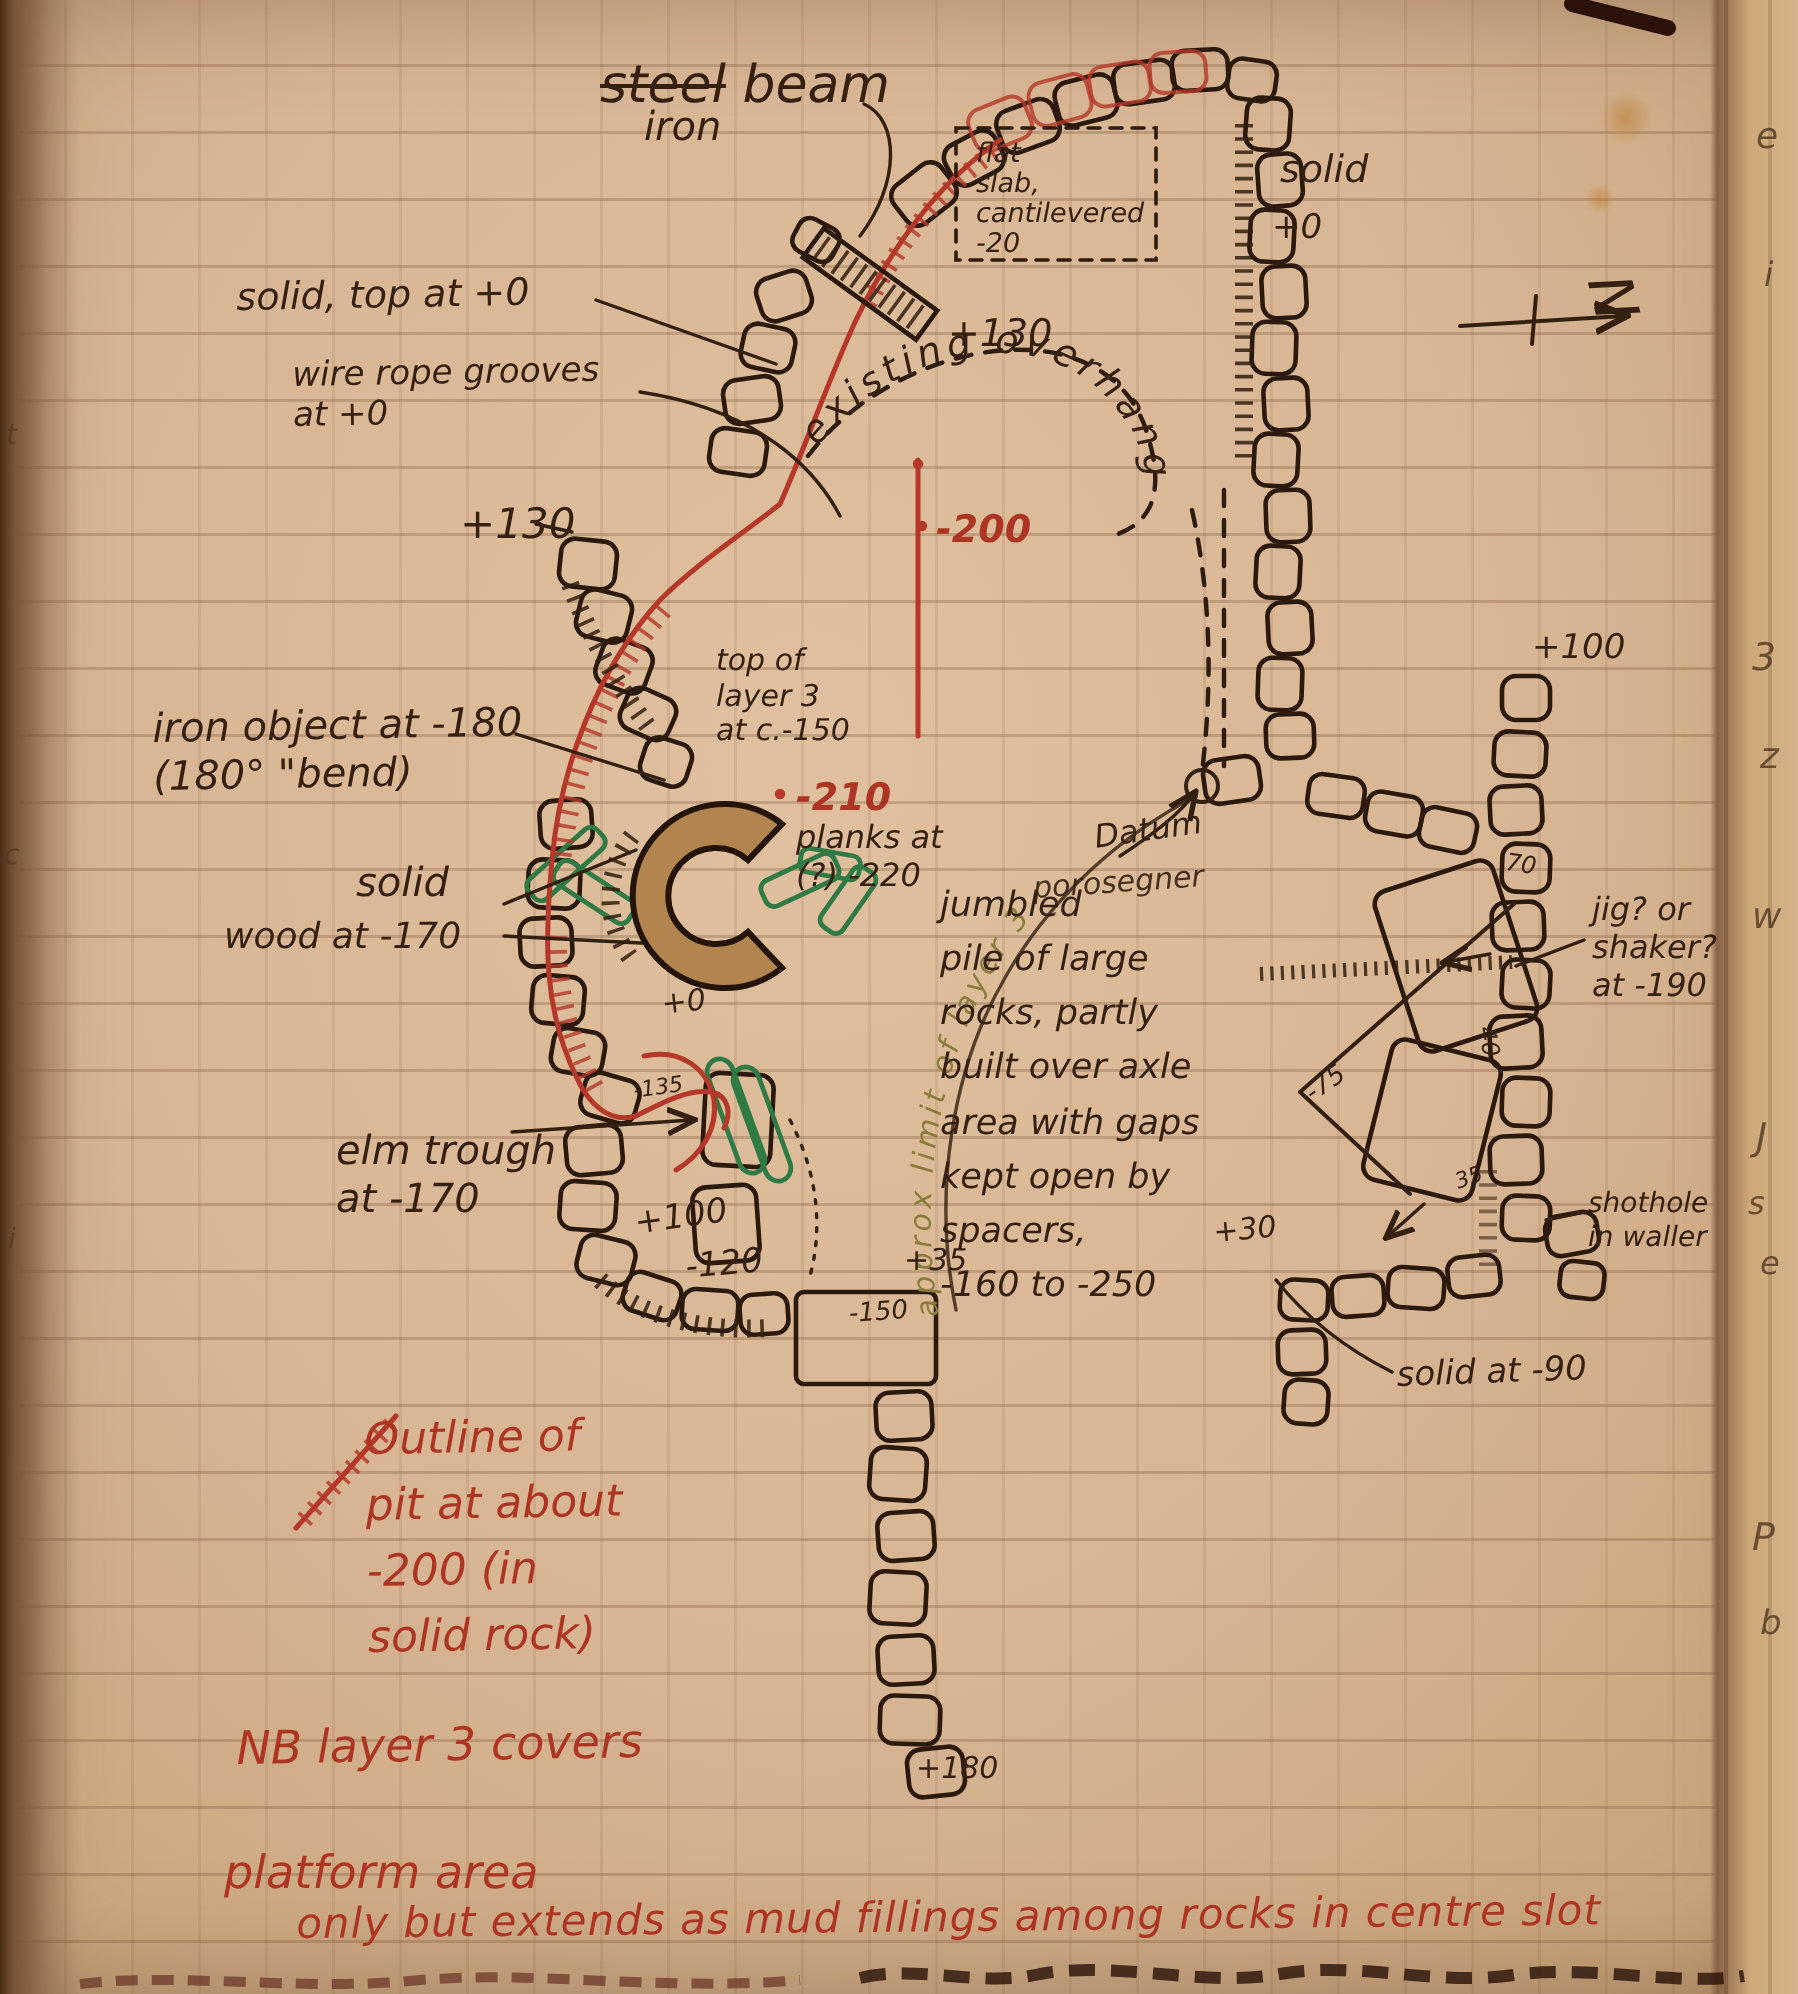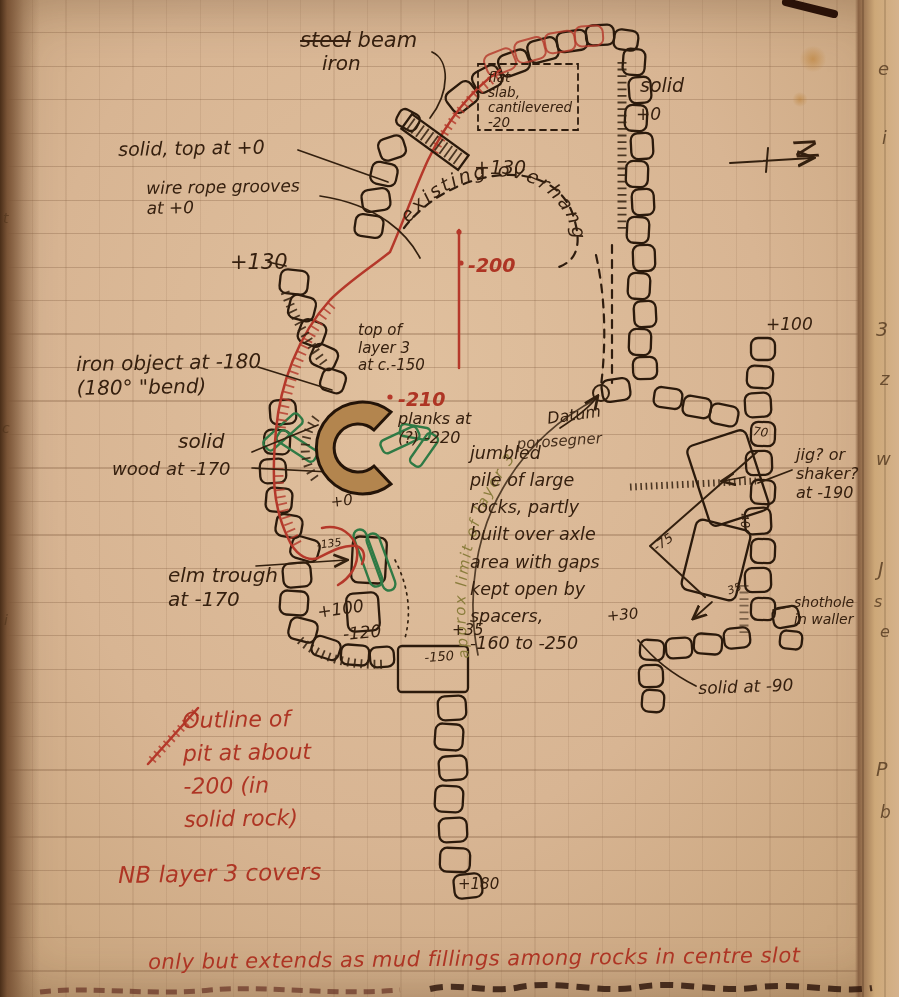--- a/index.html
+++ b/index.html
@@ -216,21 +216,21 @@
     </g>
 
     <text class="svgt" style="font-size:19px;letter-spacing:2.5px;fill:#36200f">
       <textPath href="#ovhP" startOffset="8">existing overhang</textPath>
     </text>
     <text class="svgt" style="font-size:15px;letter-spacing:2px;fill:#8a7d3c">
       <textPath href="#apxP" startOffset="4">approx limit of layer 3</textPath>
     </text>
   </svg>
 
-  <div class="lbl" style="left:300px;top:28px;font-size:21px"><span style="text-decoration:line-through">steel</span> <span>beam</span></div>
+  <div class="lbl" style="left:300px;top:28px;font-size:26px"><span style="text-decoration:line-through">steel</span> <span>beam</span></div>
   <div class="lbl" style="left:322px;top:52px;font-size:20px">iron</div>
   <div class="lbl" style="left:488px;top:70px;font-size:13.5px;line-height:1.1">flat
 slab,
 cantilevered
 -20</div>
   <div class="lbl" style="left:640px;top:74px;font-size:19px">solid</div>
   <div class="lbl" style="left:636px;top:104px;font-size:17px">+0</div>
   <div class="lbl" style="left:820px;top:134px;font-size:30px;transform:rotate(76deg)">N</div>
   <div class="lbl" style="left:118px;top:138px;font-size:19px;transform:rotate(-1deg)">solid, top at +0</div>
   <div class="lbl" style="left:146px;top:178px;font-size:17px;transform:rotate(-1deg)">wire rope grooves
@@ -277,20 +277,21 @@
 at -190</div>
   <div class="lbl" style="left:794px;top:594px;font-size:14px">shothole
 in waller</div>
   <div class="lbl" style="left:698px;top:678px;font-size:17px;transform:rotate(-2deg)">solid at -90</div>
   <div class="lbl" style="left:458px;top:876px;font-size:15px">+180</div>
   <div class="lbl red" style="left:182px;top:704px;font-size:22px;line-height:1.5;transform:rotate(-1deg)">Outline of
 pit at about
 -200 (in
 solid rock)</div>
   <div class="lbl red" style="left:118px;top:862px;font-size:23px;transform:rotate(-1deg)">NB  layer 3 covers</div>
+  <div class="lbl red" style="left:112px;top:924px;font-size:23px">platform area</div>
   <div class="lbl red" style="left:148px;top:950px;font-size:21px;letter-spacing:.5px;transform:rotate(-.6deg)">only but extends as mud fillings among rocks in centre slot</div>
 
   <span class="mg" style="left:878px;top:58px;font-size:18px">e</span>
   <span class="mg" style="left:882px;top:128px;font-size:17px">i</span>
   <span class="mg" style="left:876px;top:318px;font-size:19px">3</span>
   <span class="mg" style="left:880px;top:368px;font-size:18px">z</span>
   <span class="mg" style="left:876px;top:448px;font-size:18px">w</span>
   <span class="mg" style="left:878px;top:558px;font-size:19px">J</span>
   <span class="mg" style="left:874px;top:592px;font-size:16px">s</span>
   <span class="mg" style="left:880px;top:622px;font-size:16px">e</span>

